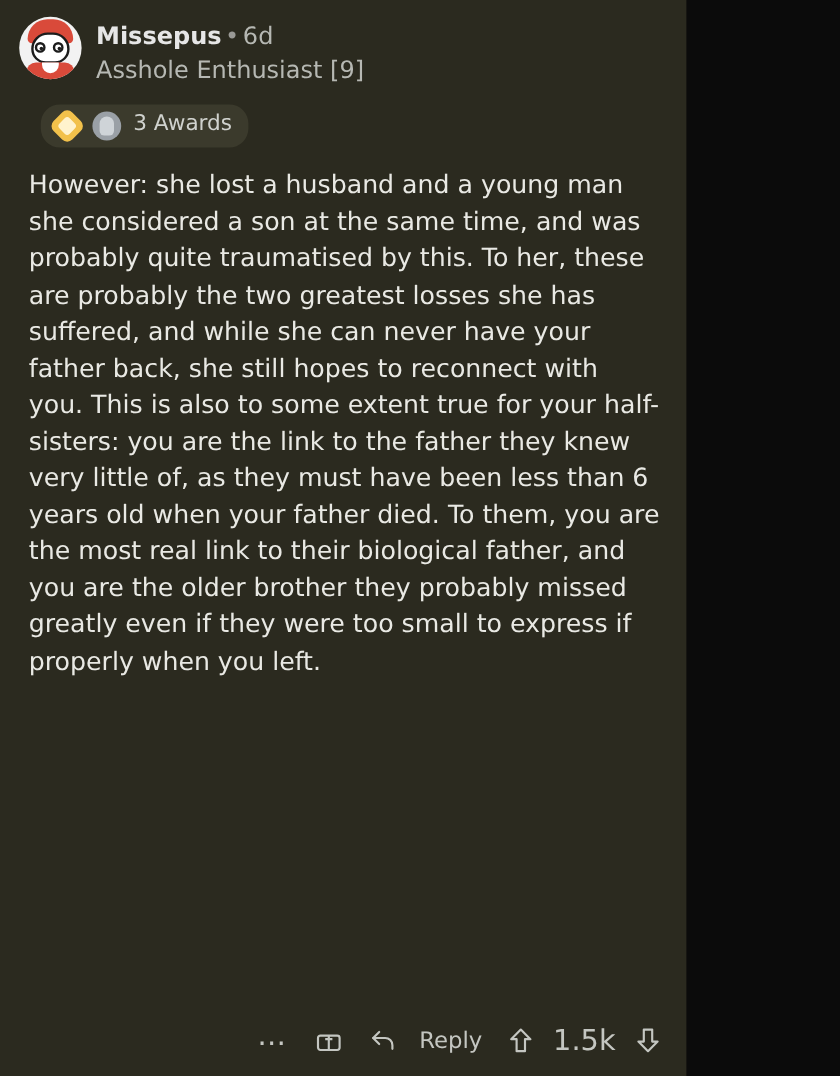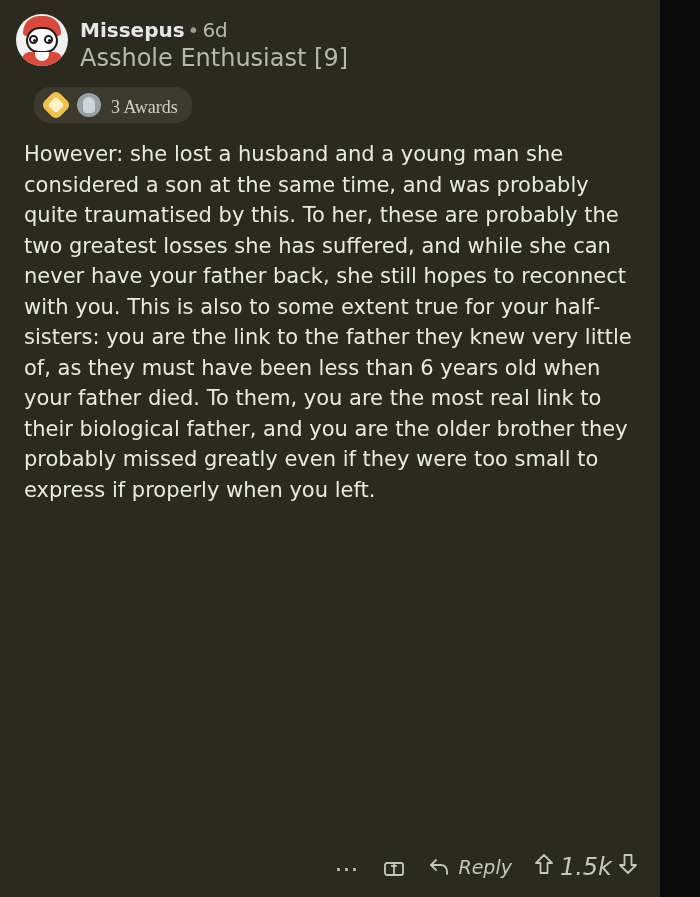--- a/index.html
+++ b/index.html
@@ -9,21 +9,21 @@
     background: #0b0b0b;
   }
   body {
     width: 700px;
     height: 897px;
     font-family: "DejaVu Sans", sans-serif;
     overflow: hidden;
   }
   .comment-card {
     position: relative;
-    width: 660px;
+    width: 572px;
     height: 897px;
     background: #2b2a1f;
     padding: 12px 16px 0 16px;
   }
   
   .header-row {
     display: flex;
     align-items: flex-start;
     gap: 12px;
     padding-top: 2px;
@@ -87,35 +87,34 @@
   .byline { padding-top: 3px; }
   .byline .line1 {
     font-size: 20px;
     color: #d7dadc;
     line-height: 26px;
   }
   .byline .username { font-weight: bold; color: #e6e6e6; }
   .byline .dot { color: #9a9a96; margin: 0 3px; }
   .byline .age { color: #b6b8b3; }
   .byline .line2 {
-    font-size: 24px;
+    font-size: 20px;
     color: #b6b8b3;
     line-height: 26px;
     margin-top: 2px;
   }
   
   .awards-row {
     margin: 16px 0 0 18px;
     display: inline-flex;
-    align-items: flex-end;
+    align-items: flex-start;
     gap: 7px;
     background: #3b3a2c;
     border-radius: 16px;
     padding: 5px 14px 5px 9px;
-    font-family: Liberation Serif, serif;
   }
   .award-badge {
     width: 26px; height: 26px;
     position: relative;
     display: inline-block;
   }
   .award-badge.gold {
     background: #f2c14b;
     border-radius: 6px;
     transform: rotate(45deg);
@@ -166,26 +165,26 @@
     bottom: 16px;
     display: flex;
     align-items: center;
     justify-content: flex-end;
     gap: 22px;
     padding-right: 22px;
     color: #b6b8b3;
   }
   .foot-btn {
     display: inline-flex;
-    gap: 6px;
+    align-items: center;
+    gap: 17px;
     font-size: 19px;
     color: #c4c6c1;
     cursor: pointer;
     user-select: none;
-    font-style: italic;
   }
   .overflow-dots {
     font-size: 24px;
     letter-spacing: 2px;
     color: #c4c6c1;
     line-height: 14px;
     padding-bottom: 8px;
   }
   svg { display: block; }
   .vote-count { font-size: 24px; color: #c4c6c1; }

